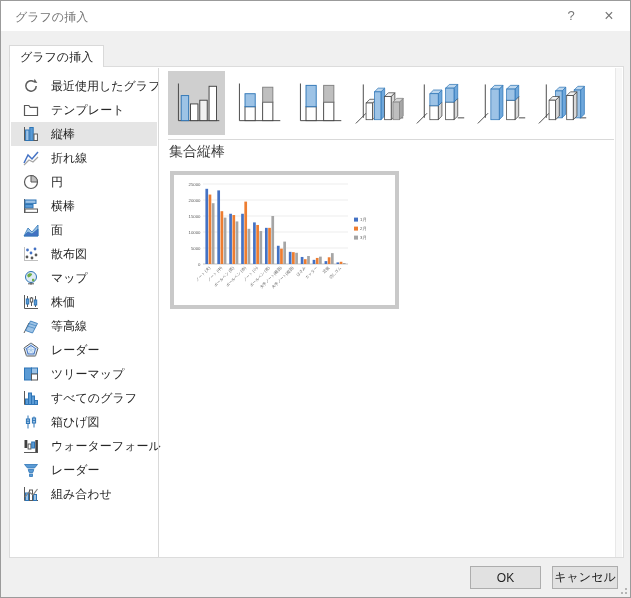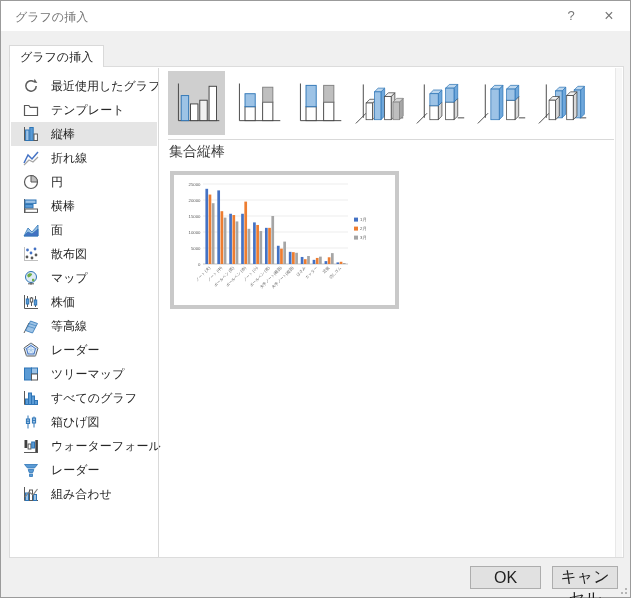--- a/index.html
+++ b/index.html
@@ -44,21 +44,21 @@
   .subtype-title{position:absolute;left:159px;top:76px;font-size:14px;color:#3d3d3d;}
   
   .preview{
     position:absolute;left:160px;top:104px;
     border:4px solid #c9c9c9;background:#fff;padding:2px;line-height:0;
   }
   .preview svg{font-family:"Liberation Sans","DejaVu Sans",sans-serif;}
   .scrolltrack{position:absolute;right:1px;top:1px;width:7px;height:489px;background:#f7f7f7;border-left:1px solid #e8e8e8;box-sizing:border-box;}
   
   .btn{
-    position:absolute;top:565px;height:23px;font-size:16px;color:#1f1f1f;
+    position:absolute;top:565px;height:23px;font-size:12px;color:#1f1f1f;
     background:#e1e1e1;border:1px solid #adadad;padding:0;box-sizing:border-box;
     font-family:"Liberation Sans","DejaVu Sans",sans-serif;
   }
   .btn-ok{left:469px;width:71px;}
   .btn-cancel{left:551px;width:66px;}
   .grip{position:absolute;right:3px;bottom:3px;width:8px;height:8px;}
   .grip i{position:absolute;width:2px;height:2px;background:#b5b5b5;}
   .grip i:nth-child(1){right:0;bottom:0;}
   .grip i:nth-child(2){right:4px;bottom:0;}
   .grip i:nth-child(3){right:0;bottom:4px;}

